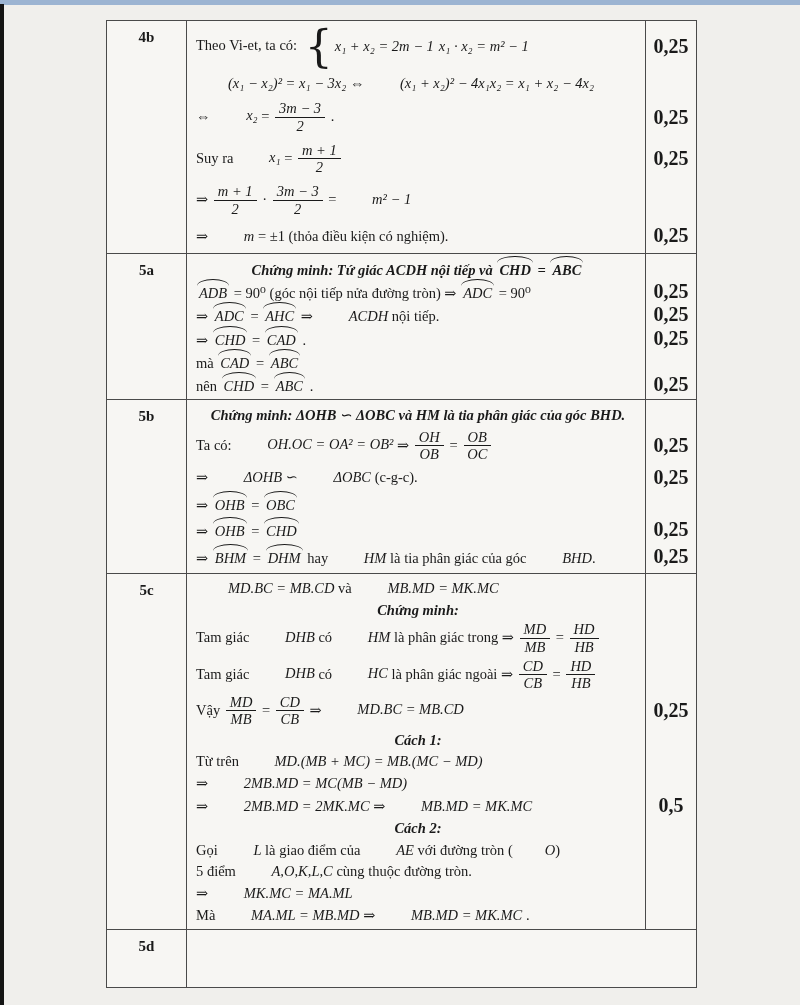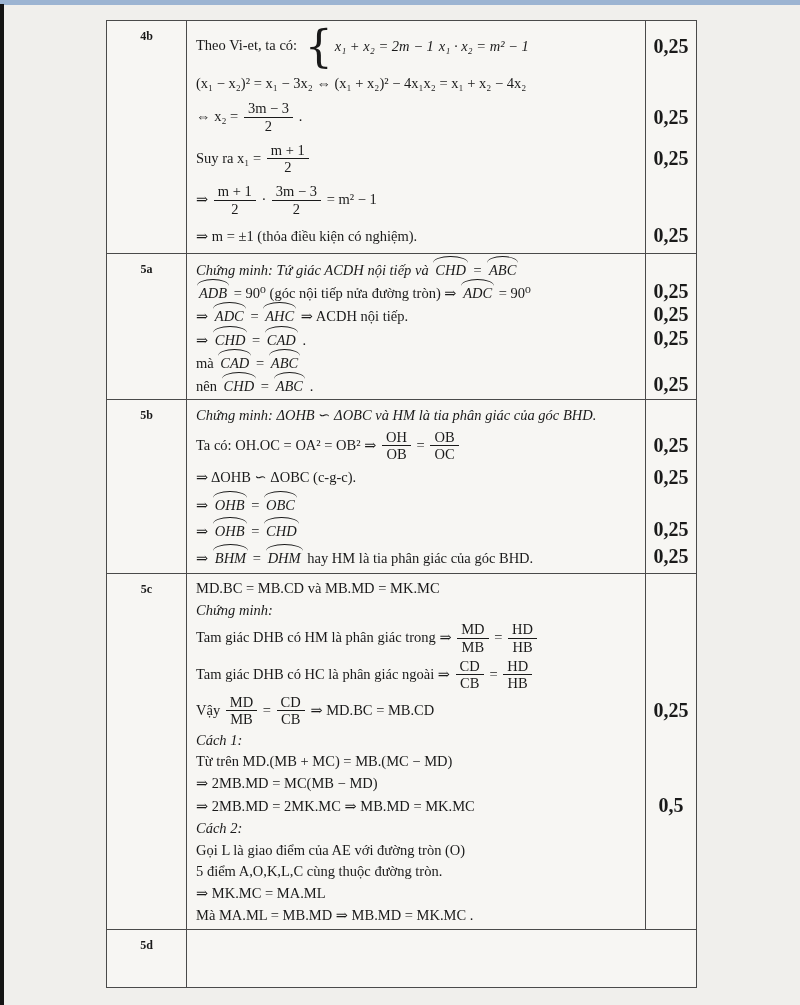--- a/index.html
+++ b/index.html
@@ -13,40 +13,40 @@
   .left-strip{position:absolute;left:0;top:4px;width:4px;bottom:0;}
   .doc-table{
     position:absolute;left:106px;top:20px;width:591px;
     border:1.5px solid #4a4a4a;background:#f7f6f3;
     box-sizing:border-box;
   }
   .row{display:flex;position:relative;box-sizing:border-box;}
   .row + .row{border-top:1.4px solid #4a4a4a;}
   .id-cell{
     width:80px;flex:0 0 80px;border-right:1.4px solid #4a4a4a;
-    text-align:center;padding-top:8px;font-weight:bold;font-size:12px;
+    text-align:center;padding-top:8px;font-weight:bold;font-size:15px;
     box-sizing:border-box;
   }
   .row-body{flex:1;position:relative;display:flex;flex-direction:column;
     justify-content:space-around;padding:3px 0;min-width:0;overflow:hidden;}
   .score-divider{position:absolute;top:0;bottom:0;right:50px;width:1.4px;background:#4a4a4a;}
   .line-row{display:flex;align-items:center;min-height:0;flex-shrink:1;}
   .line{
     flex:1;padding:1px 6px 1px 9px;font-size:14.5px;line-height:1.38;
     font-family:"Liberation Serif","DejaVu Serif","DejaVu Sans",serif;
   }
-  .line.lead{font-weight:normal;font-style:italic;}
+  .line.lead{font-weight:bold;font-style:italic;text-align:center;}
   .score{
     width:50px;flex:0 0 50px;text-align:center;font-weight:bold;font-size:20px;
     align-self:center;
   }
-  .mi{}
+  .mi{font-style:italic;margin-left:32px;}
   .frac{
     display:inline-flex;flex-direction:column;align-items:center;
-    vertical-align:middle;line-height:1.15;margin:0 2px;justify-content:space-between;
+    vertical-align:middle;font-style:italic;line-height:1.15;margin:0 2px;justify-content:space-between;
   }
   .frac .num{padding:0 4px;border-bottom:1.3px solid #1a1a1a;}
   .frac .den{padding:0 4px;}
   .sys{display:inline-flex;align-items:center;vertical-align:middle;margin-left:4px;}
   .sys .brace{font-size:44px;line-height:.85;font-weight:400;margin-right:2px;
     font-family:"DejaVu Serif",serif;}
   .sys .eqs{display:inline-flex;flex-direction:row;gap:5px;font-style:italic;}
   .arc{font-style:italic;position:relative;display:inline-block;padding:3px 2px 0;margin:0 1px;}
   .arc::before{
     content:"";position:absolute;left:0;right:0;top:-1px;height:6px;

